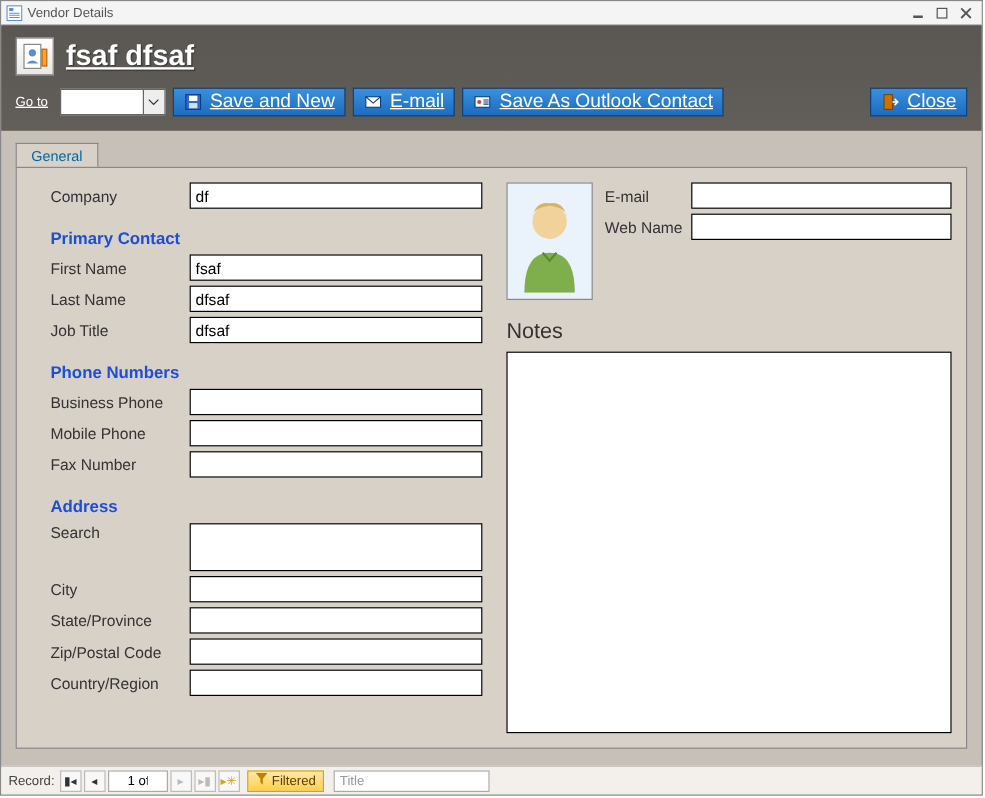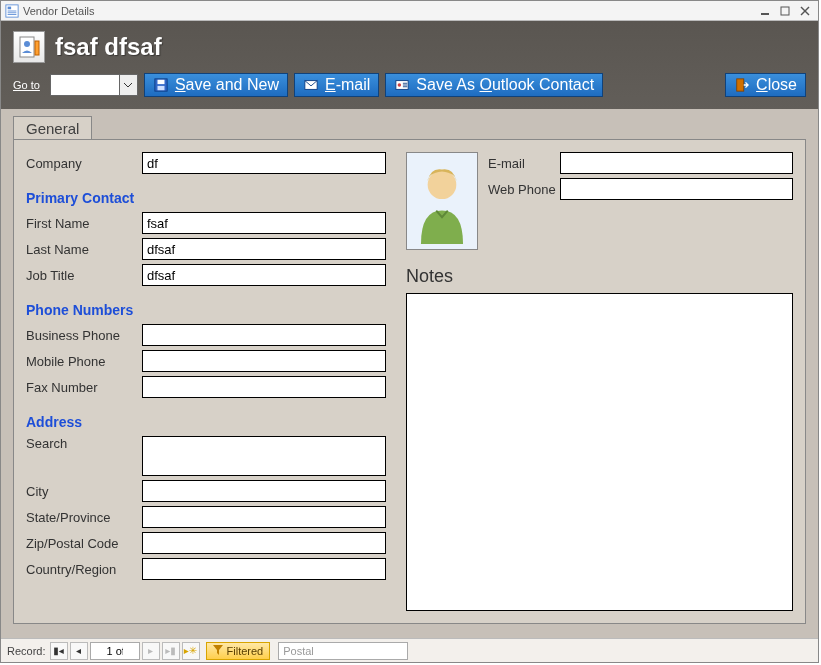--- a/index.html
+++ b/index.html
@@ -7,46 +7,46 @@
   body { background: #fff; width: 821px; height: 665px; overflow: hidden; }
 
   
   .form-window { border: 1px solid #888; width: 819px; height: 663px; position: relative; background: #c7c0b8; }
   .title-bar { height: 20px; background: #f4f4f4; border-bottom: 1px solid #bbb; display: flex; align-items: center; padding: 0 4px; font-size: 11px; color: #555; }
   .title-bar .form-icon { width: 14px; height: 14px; margin-right: 4px; display: inline-flex; }
   .title-bar .spacer { flex: 1; }
   .title-bar .win-btn { width: 18px; height: 14px; margin-left: 2px; display: inline-flex; justify-content: center; align-items: center; font-size: 11px; color: #555; cursor: default; }
 
   
-  .header-band { background: linear-gradient(#5a5651, #625e59); padding: 10px 12px 12px 12px; color: #fff; }
+  .header-band { background: linear-gradient(#5a5651, #625e59); padding: 10px 12px 12px 12px; color: #fff; text-decoration: underline; }
   .header-title-row { display: flex; align-items: center; gap: 10px; }
   .header-title-row h1 { margin: 0; font-size: 24px; font-weight: 600; color: #fff; text-shadow: 1px 1px 1px rgba(0,0,0,0.4); }
   .header-icon { width: 32px; height: 32px; background: linear-gradient(#fefefe,#e8e8e8); border: 1px solid #999; display: flex; align-items: center; justify-content: center; }
 
   .toolbar-row { display: flex; align-items: center; gap: 6px; margin-top: 10px; }
   .toolbar-row .goto-label { color: #fff; text-decoration: underline; font-size: 11px; margin-right: 4px; }
   .combo { display: flex; }
   .combo input { width: 70px; height: 22px; border: 1px solid #666; background: #fff; padding: 0 4px; font-size: 12px; }
   .combo .drop { width: 18px; height: 22px; border: 1px solid #666; border-left: none; background: #eee; display: flex; align-items: center; justify-content: center; }
   .blue-btn { height: 24px; background: linear-gradient(#3a8fdc, #1e6cc0); border: 1px solid #10427b; color: #fff; display: inline-flex; align-items: center; padding: 0 8px; gap: 6px; font-size: 16px; cursor: default; }
   .blue-btn .icon16 { width: 16px; height: 16px; display: inline-flex; align-items: center; justify-content: center; }
   .toolbar-row .flex-spacer { flex: 1; }
 
   
   .ul { text-decoration: underline; }
 
   
   .content-area { position: absolute; top: 110px; left: 0; right: 0; bottom: 26px; padding: 4px 12px 12px 12px; }
   .tab-strip { display: flex; align-items: flex-end; height: 24px; }
-  .tab { background: #e5e0d8; border: 1px solid #888; border-bottom: none; padding: 3px 12px; font-size: 15px; color: #404040; position: relative; top: 1px; }
+  .tab { background: #e5e0d8; border: 1px solid #888; border-bottom: none; padding: 3px 12px; font-size: 12px; color: #0369a1; position: relative; top: 1px; }
   .tab.active { background: #d7d1c8; }
   .tab-page { border: 1px solid #888; background: #d7d1c8; height: calc(100% - 24px); width: 100%; position: relative; padding: 12px; }
 
   .cols { display: flex; gap: 20px; height: 100%; }
-  .col-left { width: 360px; }
+  .col-left { width: 360px; margin-left: 16px; }
   .col-right { flex: 1; display: flex; flex-direction: column; }
 
   .form-row { display: flex; align-items: center; margin-bottom: 4px; }
   .form-row label { width: 116px; color: #333; font-size: 13px; }
   .form-row .ip { flex: 1; }
   input.ip, textarea.ip { width: 100%; border: 1px solid #000; background: #fff; font-size: 13px; padding: 2px 4px; height: 22px; font-family: inherit; }
   textarea.ip { height: 50px; resize: none; }
 
   .section-head { font-weight: 600; color: #1d4ed8; margin: 16px 0 6px 0; font-size: 14px; }
 
@@ -249,21 +249,21 @@
                 <path d="M8 90 Q8 55 30 55 Q52 55 52 90 Z" fill="#7fae4d"></path>
                 <path d="M24 55 L30 62 L36 55" fill="none" stroke="#5e8838" stroke-width="2"></path>
               </svg>
             </div>
             <div class="right-fields">
               <div class="form-row">
                   <label>E-mail</label>
                   <input class="ip" value="" style="">
                 </div>
               <div class="form-row">
-                  <label>Web Phone</label>
+                  <label>Web Name</label>
                   <input class="ip" value="" style="">
                 </div>
             </div>
           </div>
           <div class="notes-label">Notes</div>
           <div class="notes-box"><textarea style=""></textarea></div>
         </div>
       </div>
     </div>
   </div>
@@ -276,17 +276,17 @@
     <span class="nv-btn dis">▸</span>
     <span class="nv-btn dis">▸▮</span>
     <span class="nv-btn" style="color:#d8a400">▸✳</span>
     <span class="filt">
       <span><svg width="10" height="10" viewBox="0 0 10 10">
             <path d="M0 0 L10 0 L6 5 L6 10 L4 8 L4 5 Z" fill="#c08000"></path>
           </svg></span>
       <span>Filtered</span>
     </span>
     <span class="search-box">
-        <span>Postal</span>
+        <span>Title</span>
       </span>
   </div>
 
 </div>
 
 </body></html>

